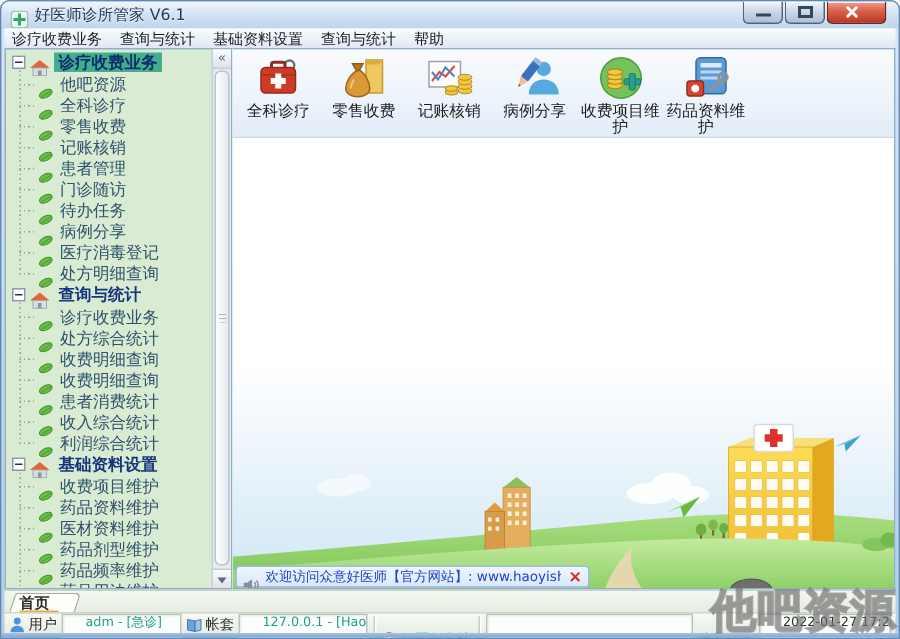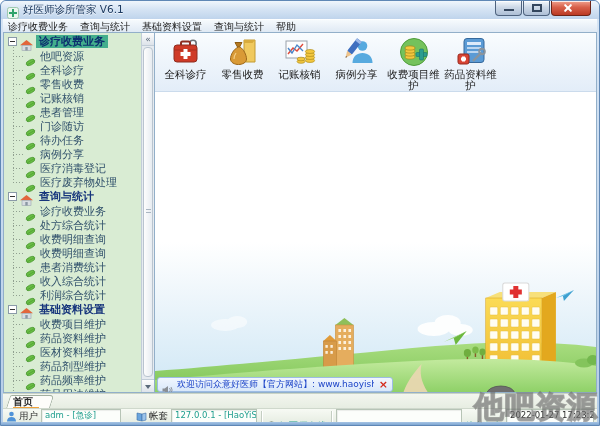--- a/index.html
+++ b/index.html
@@ -89,21 +89,21 @@
     border:1px solid #a2b0a0; border-bottom:none; border-radius:2px 4px 0 0; transform:skewX(-18deg); }
   .tab-label { position:absolute; left:10px; top:1px; font-size:10px; font-weight:bold; color:#2e2e2e; }
   .tab-label::after { content:""; position:absolute; left:0; top:12px; width:26px; height:2px; background:#f2a33c; }
 
   
   .statusbar { position:absolute; top:407px; left:2px; right:2px; height:16px; display:flex; align-items:center;
     background:linear-gradient(#f7faf4,#e5ece1); border-top:1px solid #cfd8cc; padding:0 3px; gap:3px; }
   .sb-label { display:flex; align-items:center; gap:2px; font-size:9.5px; color:#2e2e2e; white-space:nowrap; }
   .sb-label svg { width:11px; height:11px; }
   .sb-field { height:16px; background:#fcfefb; border:1px solid #b7c4b6; box-shadow:inset 1px 1px 1px rgba(0,0,0,.07);
-    font-size:8.5px; line-height:10px; padding:0 3px; color:#1f9e8e; white-space:nowrap; overflow:hidden; }
+    font-size:8.5px; line-height:10px; padding:0 15px; color:#1f9e8e; white-space:nowrap; overflow:hidden; }
   .sb-sep { width:1px; height:11px; background:#c4cec2; box-shadow:1px 0 0 #fff; margin:0 1px; }
   .teal { color:#1f9e8e;margin-top:20px; }
   .sb-date { color:#2e2e2e; }
 
   .bottom-frame { position:absolute; bottom:0; left:0; right:0; height:3px; background:linear-gradient(#a6c4e4,#7ea6d2); }
 
   .watermark { position:absolute; right:1px; bottom:-3px; z-index:50; font-size:30px; font-weight:900; letter-spacing:1px;
     color:rgba(135,135,135,0.30); -webkit-text-stroke:1.5px rgba(105,105,105,0.55); white-space:nowrap; pointer-events:none; }
 </style>
 </head>
@@ -251,21 +251,21 @@
                 <span class="item-label">医疗消毒登记</span>
               </div>
 
               <div class="tree-item">
                 <span class="leaf-icon">
                   <svg viewBox="0 0 11 9">
                     <ellipse cx="5.5" cy="4.5" rx="4.6" ry="2.5" transform="rotate(-25 5.5 4.5)" fill="#69bd45" stroke="#3f8f27" stroke-width="0.6"></ellipse>
                     <path d="M2 7.2C4 5.6 7 4 9.5 2.4" stroke="#3f8f27" stroke-width="0.5" fill="none"></path>
                   </svg>
                 </span>
-                <span class="item-label">医疗废弃物处理</span>
+                <span class="item-label">处方明细查询</span>
               </div>
             </div>
         </div>
 
         <div class="tree-section">
           <div class="section-header">
             <span class="expander"></span>
             <span class="house">
               <svg viewBox="0 0 13 11">
                   <polygon points="6.5,0 13,5.3 0,5.3" fill="#e2663c"></polygon>
@@ -657,21 +657,21 @@
 
   <div class="statusbar">
     <span class="sb-label">
       <svg viewBox="0 0 11 11">
           <circle cx="5.5" cy="3" r="2.3" fill="#4f93d8"></circle>
           <path d="M1 10.5c0-3 2-4.4 4.5-4.4s4.5 1.4 4.5 4.4z" fill="#4f93d8"></path>
         </svg>
       <span>用户</span>
     </span>
     <span class="sb-field" style="width:80px">adm - [急诊]</span>
-    <span class="sb-label" style="margin-left:12px">
+    <span class="sb-label" style="margin-left:0">
       <svg viewBox="0 0 11 11">
           <path d="M1 2l5 1v7L1 9z" fill="#6aa5dd" stroke="#3c6ea8" stroke-width="0.6"></path>
           <path d="M10 2L6 3v7l4-1z" fill="#9cc4ea" stroke="#3c6ea8" stroke-width="0.6"></path>
         </svg>
       <span>帐套</span>
     </span>
     <span class="sb-field" style="width:86px">127.0.0.1 - [HaoYiShi]</span>
     <span class="sb-sep"></span>
     <span class="sb-label teal">
       <svg viewBox="0 0 11 11">

